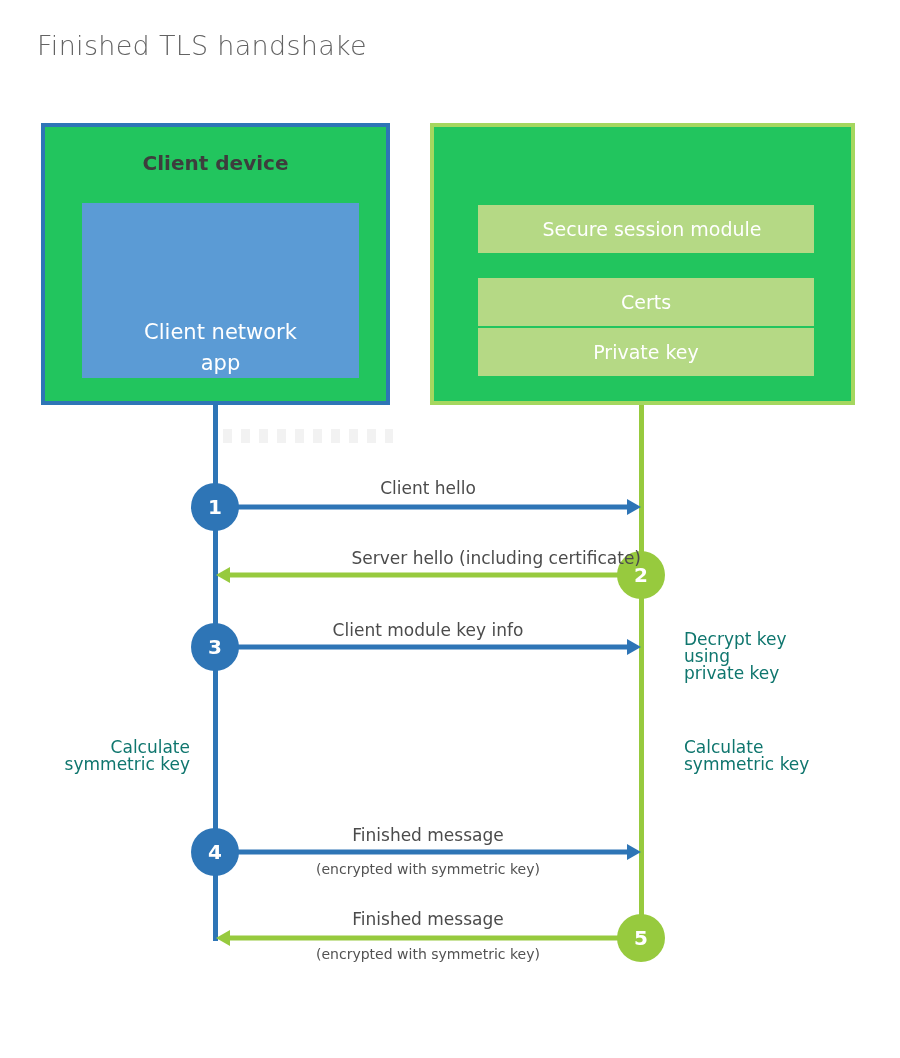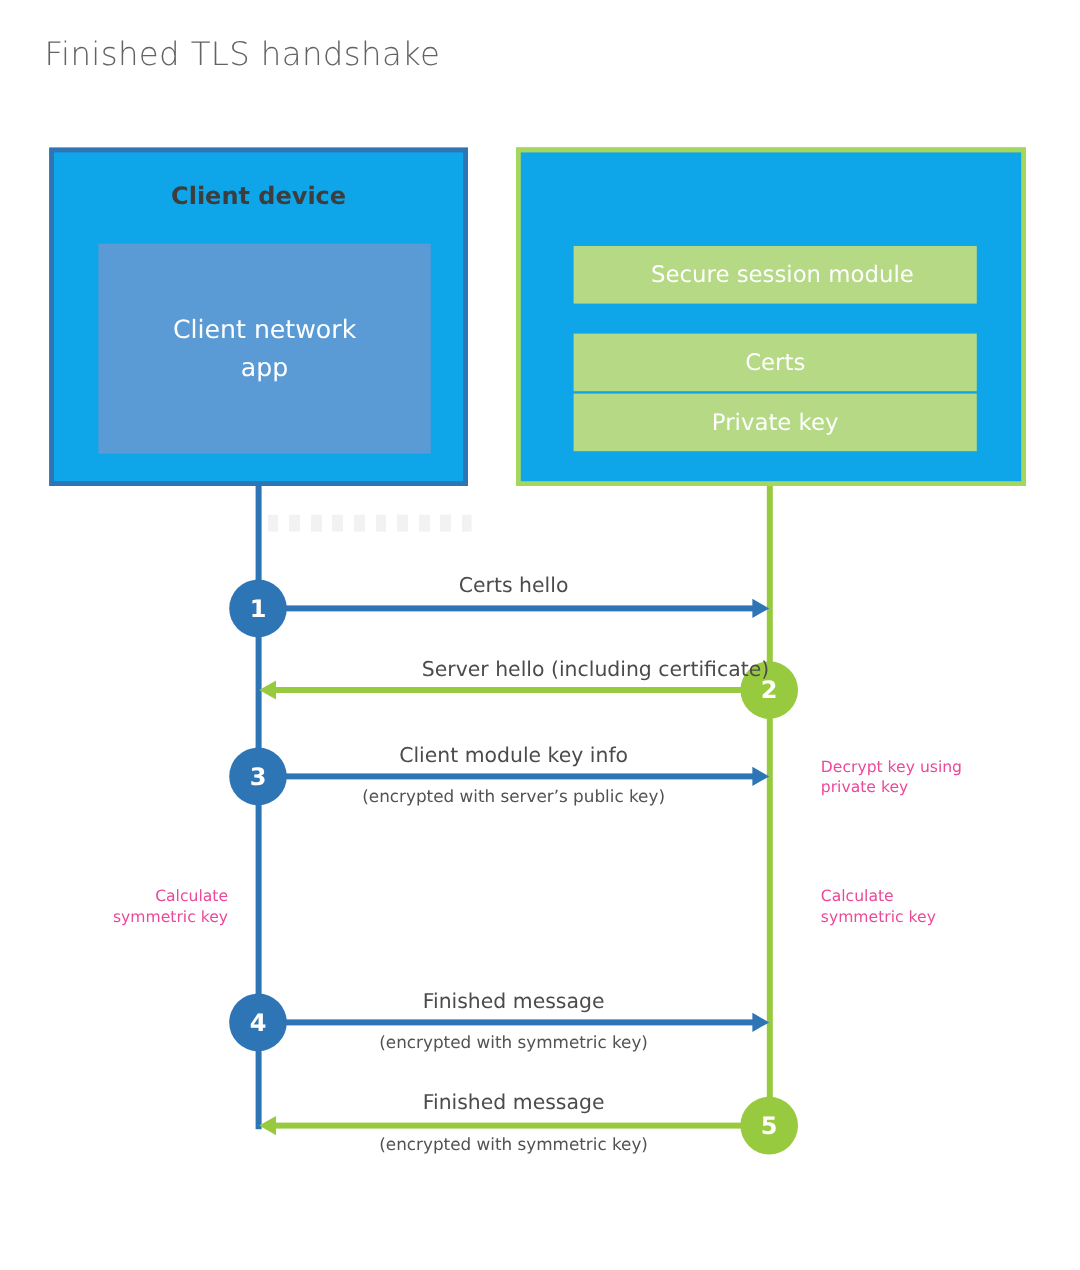--- a/index.html
+++ b/index.html
@@ -18,31 +18,31 @@
     width:900px;height:1058px;overflow:hidden;
   }
   .canvas{position:relative;width:900px;height:1058px;background:#fff;}
 
   .page-title{
     position:absolute;left:37px;top:30px;
     font-size:27px;font-weight:300;color:#636363;letter-spacing:.3px;
   }
 
   
-  .box{position:absolute;top:123px;height:282px;background:#0ea5e9;}
+  .box{position:absolute;top:123px;height:282px;background:#22c55e;}
   .box.client{left:41px;width:349px;border:4px solid var(--blue);}
   .box.server{left:430px;width:425px;border:4px solid var(--green-border);}
   .box-heading{
     margin-top:24px;text-align:center;
     font-size:20px;font-weight:700;color:var(--ink);
   }
   .client-app{
     position:absolute;left:37px;top:76px;width:277px;height:175px;
     background:var(--blue-fill);
-    display:flex;align-items:center;justify-content:center;text-align:center;
+    display:flex;align-items:flex-end;justify-content:center;text-align:center;
     color:#fff;font-size:21px;line-height:1.45;
   }
   .bar{
     position:absolute;left:44px;width:336px;height:48px;
     background:var(--green-fill);
     display:flex;align-items:center;justify-content:center;
     color:#fff;font-size:19px;
   }
   .bar.b0{top:78px;padding-left:12px;} .bar.b1{top:139px;margin-top:12px;} .bar.b2{top:201px;}
 
@@ -86,21 +86,21 @@
     font-size:17px;color:var(--text);
   }
   .msg.sub{font-size:14px;color:#525252;}
   .m1{top:478px;} .m2{top:548px;text-align:right;}
   .m3{top:620px;} .m3s{top:656px;}
   .m4{top:825px;} .m4s{top:861px;}
   .m5{top:909px;} .m5s{top:946px;}
 
   
   .note{
-    position:absolute;font-size:13px;line-height:17px;color:#ec4899;
+    position:absolute;font-size:17px;line-height:17px;color:#0f766e;
   }
   .note.left{left:52px;width:138px;text-align:right;top:739px;}
   .note.decrypt{left:684px;width:150px;text-align:left;top:631px;}
   .note.calc-right{left:684px;width:150px;text-align:left;top:739px;}
 </style>
 </head>
 <body>
 
 <div class="canvas">
 
@@ -146,24 +146,23 @@
       <div class="shaft"></div>
       <div class="head"></div>
     </div>
 
   <div class="step-circle blue c1">1</div>
   <div class="step-circle green c2">2</div>
   <div class="step-circle blue c3">3</div>
   <div class="step-circle blue c4">4</div>
   <div class="step-circle green c5">5</div>
 
-  <div class="msg m1">Certs hello</div>
+  <div class="msg m1">Client hello</div>
   <div class="msg m2">Server hello (including certificate)</div>
   <div class="msg m3">Client module key info</div>
-  <div class="msg sub m3s">(encrypted with server’s public key)</div>
   <div class="msg m4">Finished message</div>
   <div class="msg sub m4s">(encrypted with symmetric key)</div>
   <div class="msg m5">Finished message</div>
   <div class="msg sub m5s">(encrypted with symmetric key)</div>
 
   <div class="note decrypt">
     <span>Decrypt key using</span><br>
     <span>private key</span>
   </div>
   <div class="note left">

